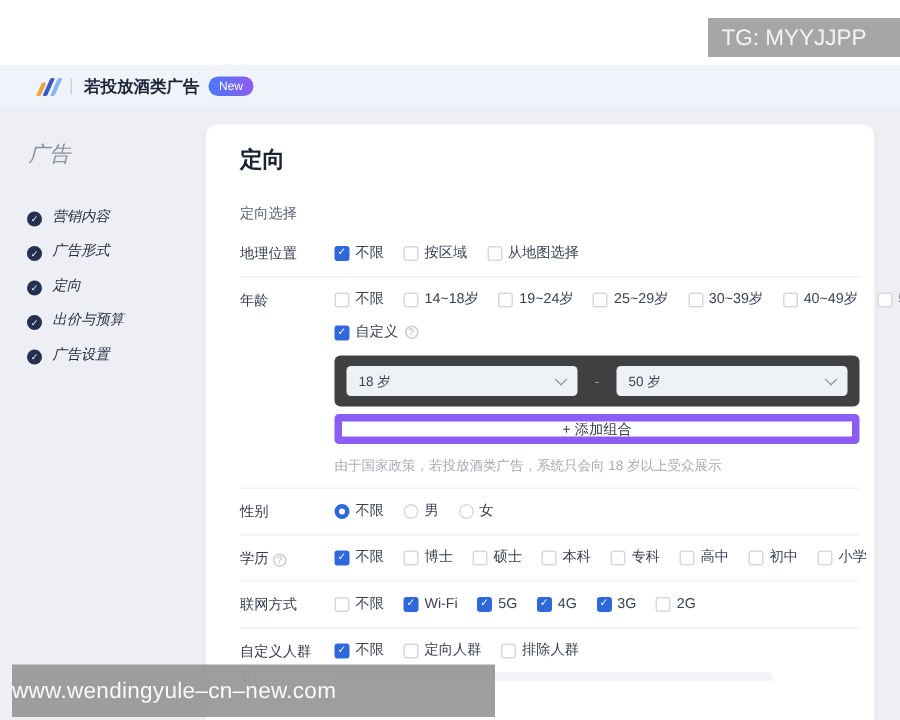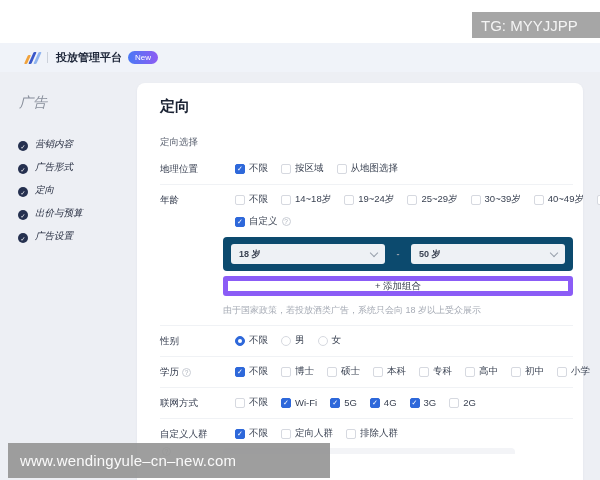--- a/index.html
+++ b/index.html
@@ -11,21 +11,21 @@
   }
   
   .tg-badge {
     position:absolute; left:472px; top:12px; width:148px; height:26px;
     background:#a6a6a6; color:#f4f4f4; font-size:15px;
     display:flex; align-items:center; padding-left:9px; z-index:20;
   }
   .watermark {
     position:absolute; left:8px; top:443px; width:322px; height:35px;
     background:rgba(148,148,148,.9); color:#fafafa; font-size:15px;
-    display:flex; align-items:center; padding-left:12px; letter-spacing:.2px; z-index:20;
+    display:flex; align-items:center; padding-left:0; letter-spacing:.2px; z-index:20;
   }
   
   .header-bar {
     position:absolute; left:0; top:43px; right:0; height:29px;
     background:#f0f3f9; display:flex; align-items:center; padding-left:26px;
   }
   .logo { display:flex; align-items:flex-end; gap:2px; margin-right:8px; }
   .logo i { display:block; width:3px; border-radius:1px; transform:skewX(-24deg); }
   .logo i:nth-child(1){ height:9px;  background:#f0a23c; }
   .logo i:nth-child(2){ height:12px; background:#3a57c9; }
@@ -56,21 +56,21 @@
   }
   .card-title { font-size:15px; font-weight:bold; color:#1a2233; }
   .section-label { margin-top:20px; font-size:9.5px; color:#5a6170; }
   .rows { margin-top:5px; }
   .form-row { display:flex; padding:8px 0; border-bottom:1px solid #f0f2f5; }
   .form-row:last-child { border-bottom:none; }
   .row-label { flex:0 0 63px; font-size:9.5px; color:#333b4d; padding-top:1px; }
   .row-label .help { margin-left:3px; }
   .row-label .help.below { margin:6px 0 0 2px; }
   .row-content { flex:1; min-width:0; }
-  .opt-line { display:flex; align-items:center; gap:13px;margin-left:12px; }
+  .opt-line { display:flex; align-items:center; gap:13px; }
   .opt-line + .opt-line { margin-top:9px; }
   .opt { display:flex; align-items:center; gap:4px; font-size:9.5px; color:#3a4252; white-space:nowrap; cursor:pointer; }
   .cb {
     width:10px; height:10px; border:1px solid #d6d9e0; border-radius:2px; background:#fff;
     display:flex; align-items:center; justify-content:center; flex:0 0 auto;
   }
   .cb.on { background:#2e68da; border-color:#2e68da; }
   .cb.on::after { content:"✓"; color:#fff; font-size:7px; line-height:1; font-weight:bold; }
   .radio {
     width:10px; height:10px; border:1px solid #d6d9e0; border-radius:50%; background:#fff;
@@ -78,22 +78,22 @@
   }
   .radio.on { background:#2e68da; border-color:#2e68da; }
   .radio.on::after { content:""; width:4px; height:4px; border-radius:50%; background:#fff; }
   .help {
     display:inline-flex; width:9px; height:9px; border-radius:50%;
     border:1px solid #c9cdd5; color:#aab0ba; font-size:6.5px;
     align-items:center; justify-content:center; flex:0 0 auto;
   }
   
   .age-panel {
-    margin-top:9px; background:#0c4a6e; border-radius:4px; padding:7px 8px;
-    display:flex; align-items:center;font-weight:bold;
+    margin-top:9px; background:#404040; border-radius:4px; padding:7px 8px;
+    display:flex; align-items:center;
   }
   .dd {
     flex:1; height:20px; background:#eef1f5; border-radius:3px;
     display:flex; align-items:center; justify-content:space-between;
     padding:0 8px; font-size:9px; color:#3c4454; cursor:pointer;
   }
   .dd-sep { width:26px; text-align:center; color:#9aa1ac; font-size:9px; }
   .chev { width:6px; height:6px; border-right:1.2px solid #98a0ac; border-bottom:1.2px solid #98a0ac; transform:rotate(45deg); margin-top:-3px; }
   .add-btn {
     margin-top:5px; width:100%; height:20px; background:#fff; border:5px solid #8b5cf6;
@@ -109,21 +109,21 @@
 <div class="tg-badge">TG: MYYJJPP</div>
 <div class="watermark">www.wendingyule–cn–new.com</div>
 
 <div class="header-bar">
   <span class="logo">
       <i></i>
       <i></i>
       <i></i>
     </span>
   <span class="header-divider"></span>
-  <span class="brand">投放管理平台</span>
+  <span class="brand">若投放酒类广告</span>
   <span class="new-badge">New</span>
 </div>
 
 <div class="app-body">
   <div class="sidebar">
     <div class="sidebar-title">广告</div>
     <div class="sidebar-items">
         <div class="sidebar-item">
           <span class="side-check">✓</span>
           <span class="lbl">营销内容</span>

